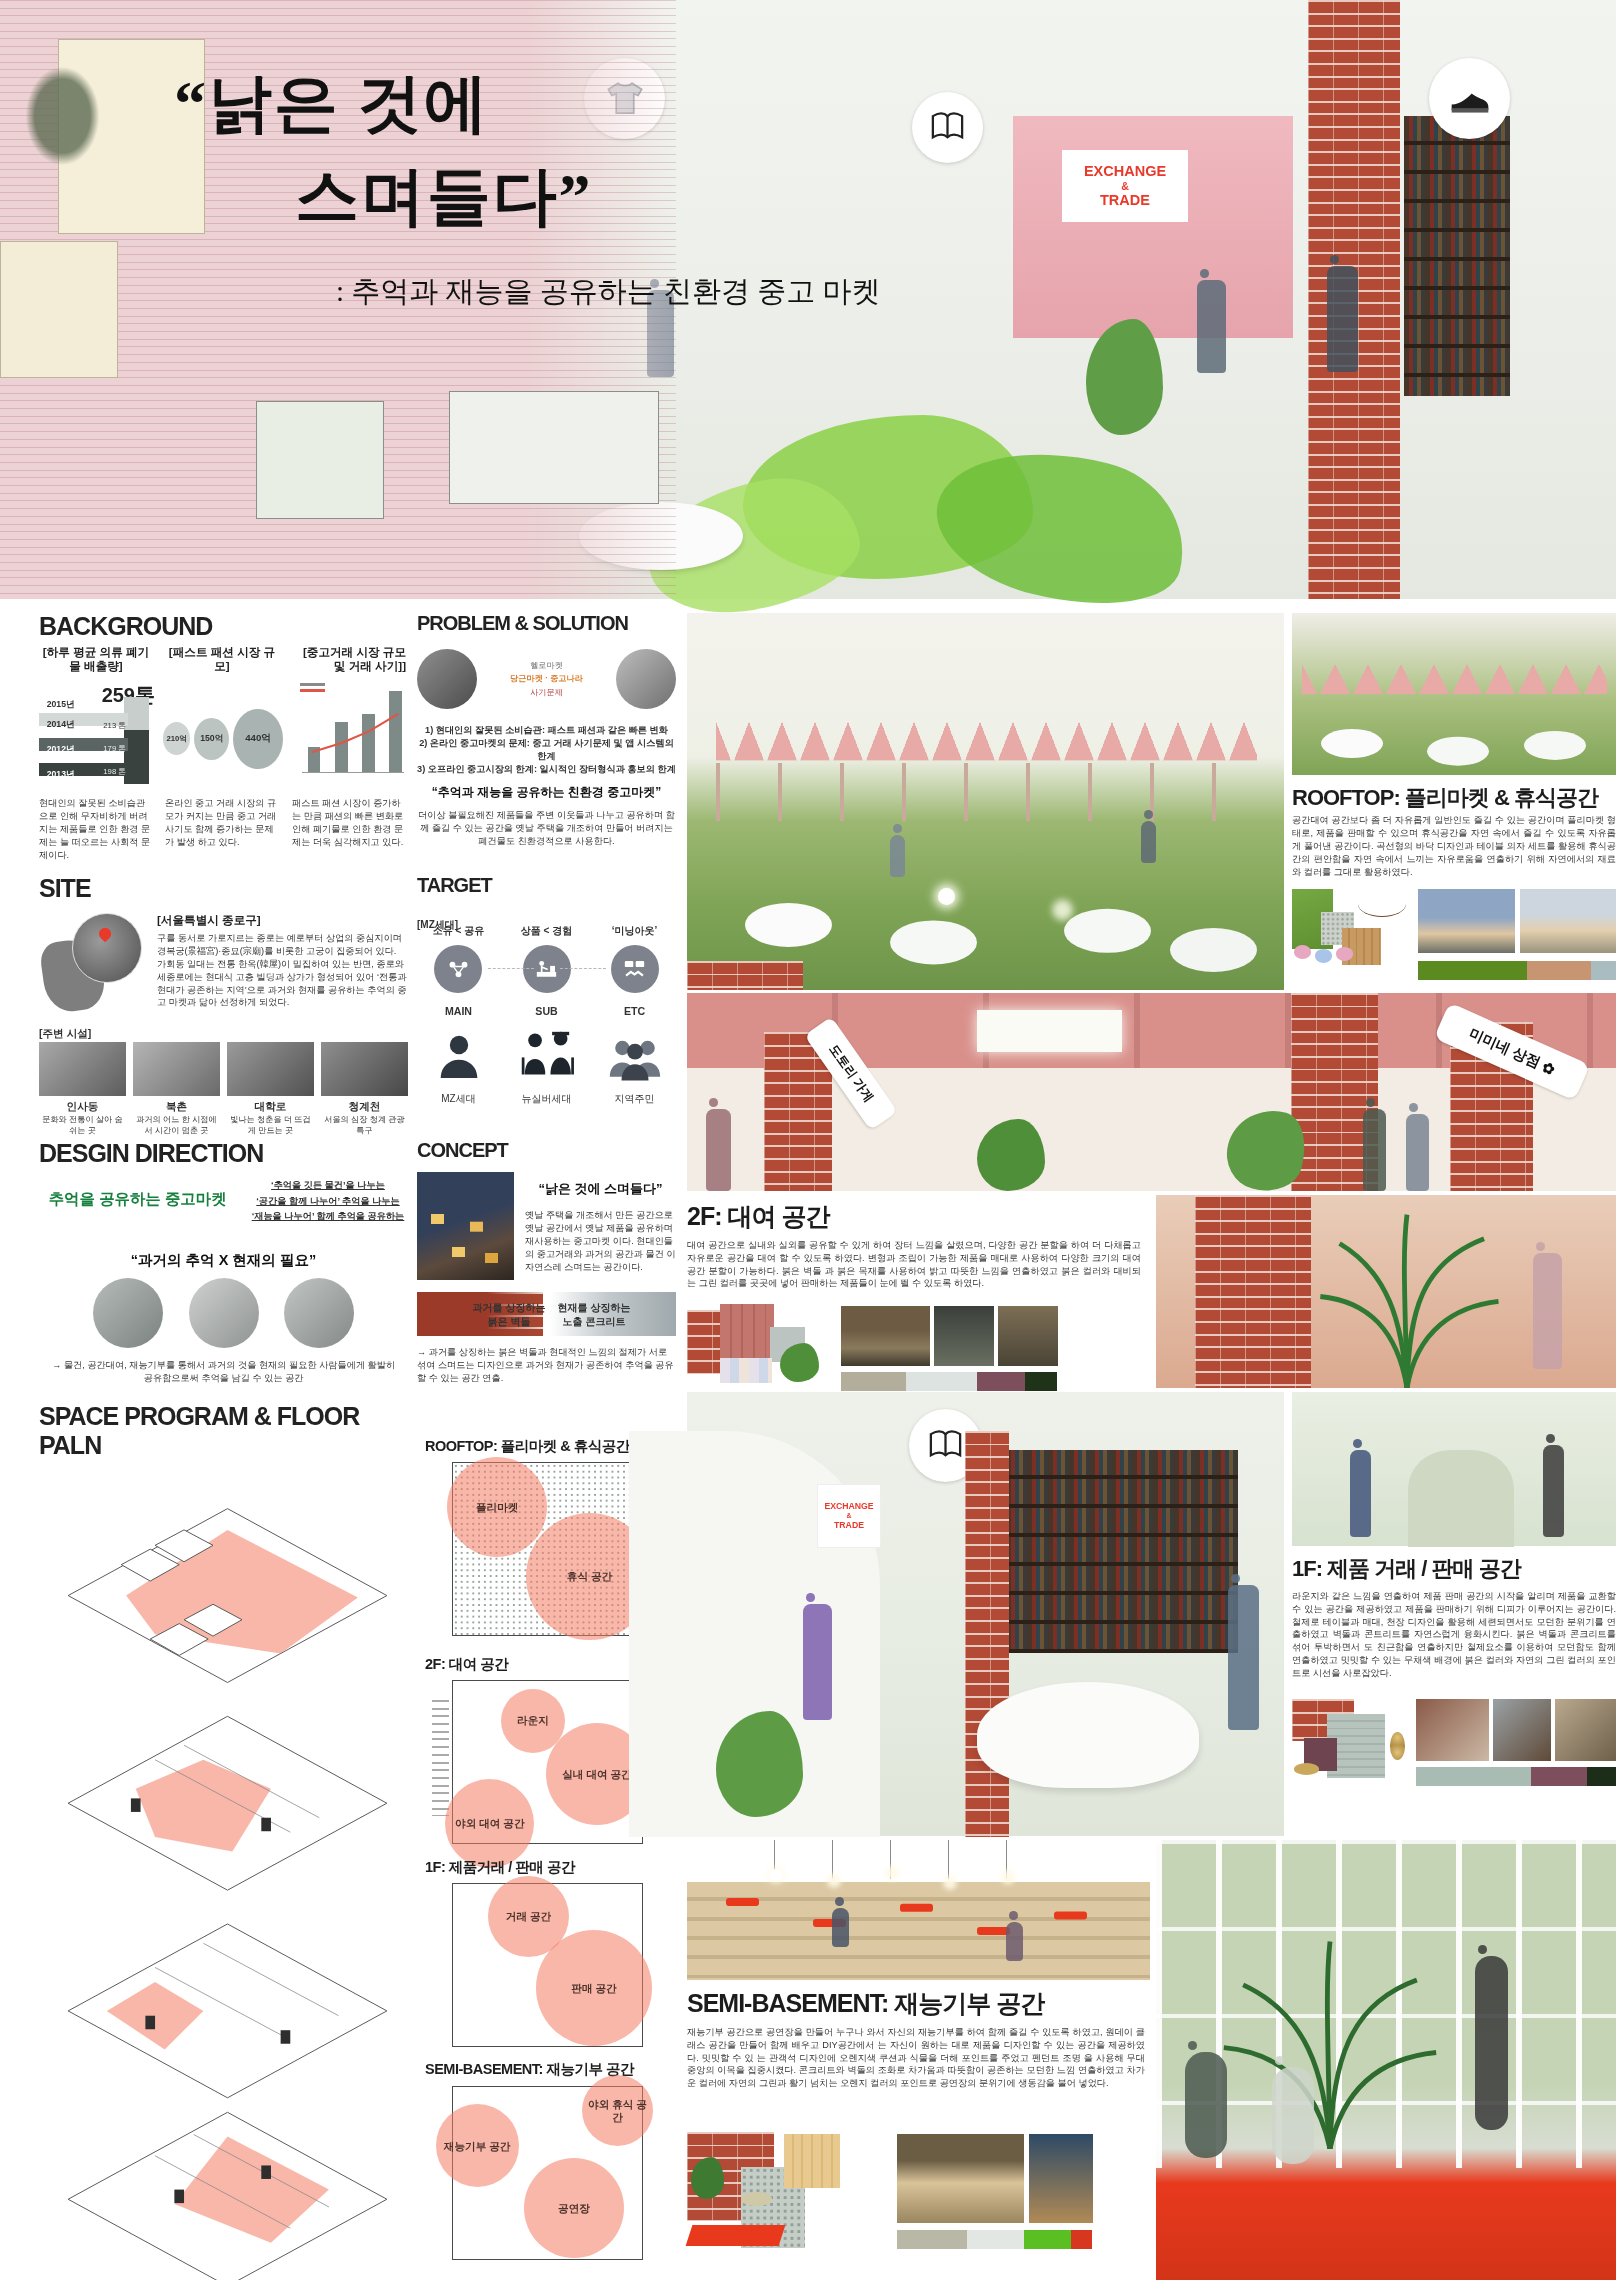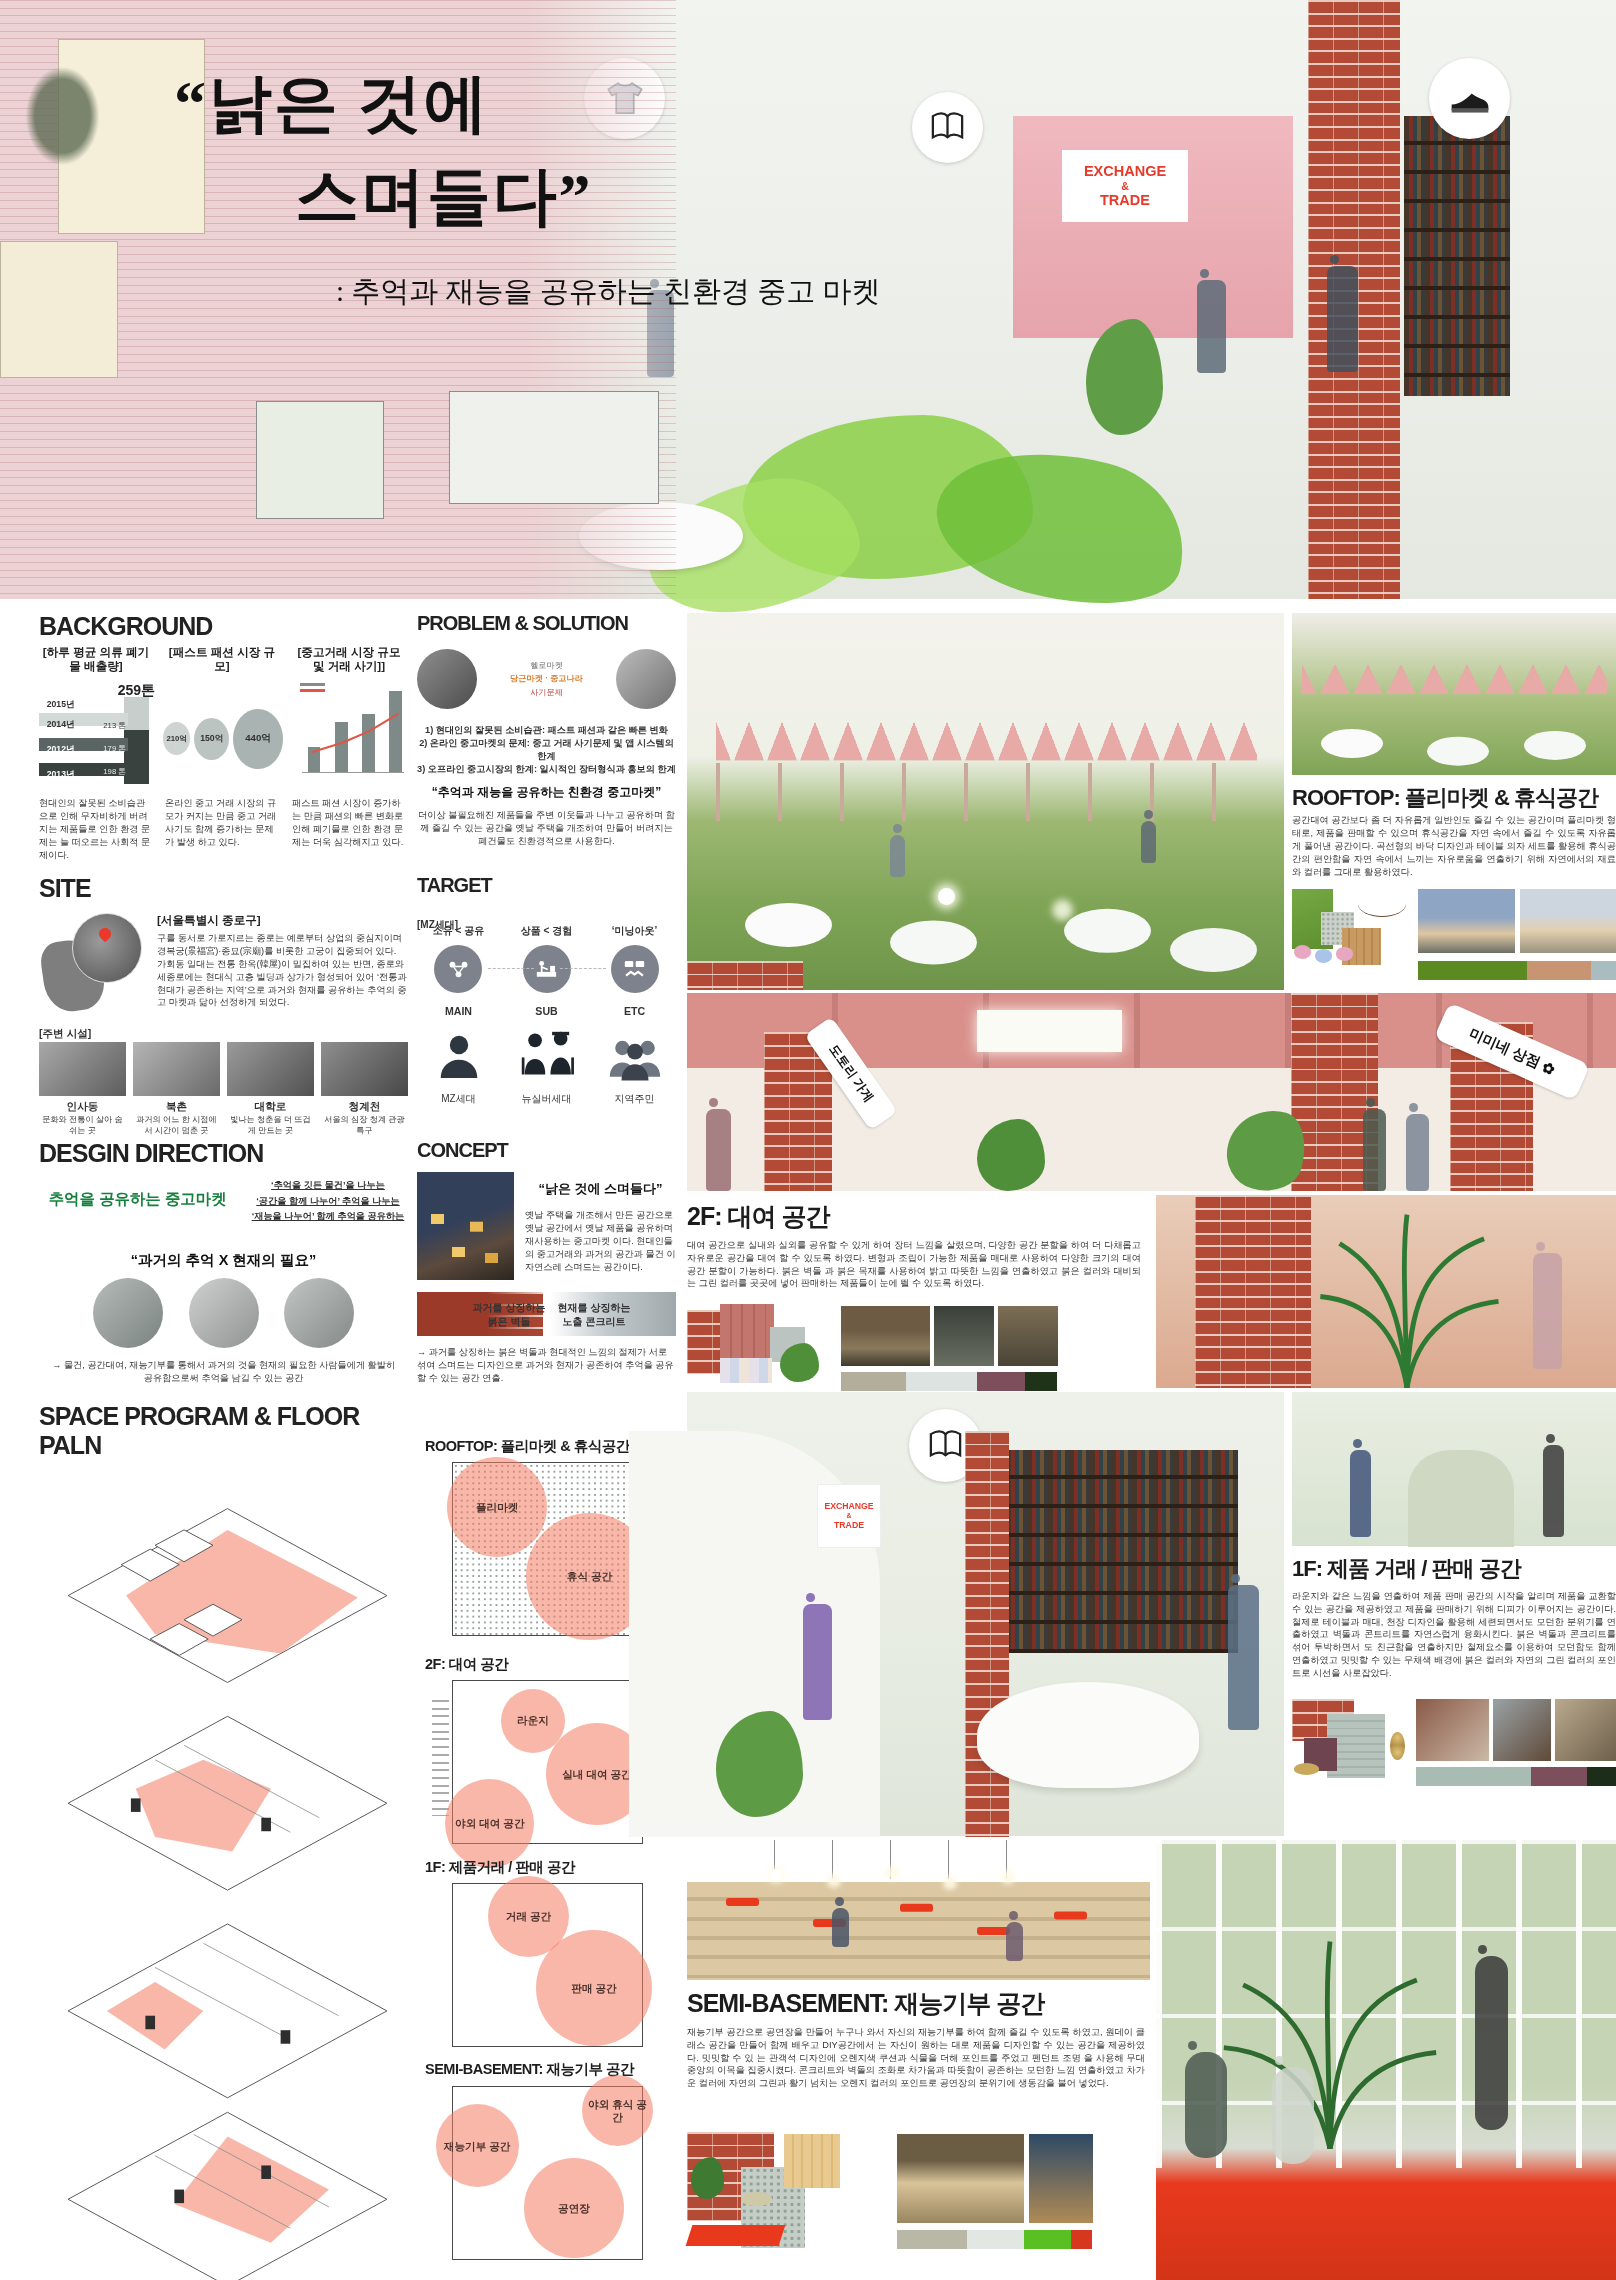--- a/index.html
+++ b/index.html
@@ -98,24 +98,24 @@
       <div style="font-size:64px;font-weight:bold;letter-spacing:1.9px;">“낡은 것에</div>
       <div style="font-size:64px;font-weight:bold;letter-spacing:1.9px;margin:5.8px 0 0 121px;">스며들다”</div>
     </div>
     <div class="abs" style="left:336px;top:272px;width:599px;font-family:'Liberation Serif',serif;font-size:29px;color:#111;">: 추억과 재능을 공유하는 친환경 중고 마켓</div>
   </div>
 
   <div class="abs" style="left:39px;top:612px;width:369px;height:253px;">
     <div class="sec-h">BACKGROUND</div>
     <div class="abs bracket" style="left:0;top:33px;width:114px;">[하루 평균 의류 폐기물 배출량]</div>
     <div class="abs bracket" style="left:126px;top:33px;width:114px;">[패스트 패션 시장 규모]</div>
-    <div class="abs bracket" style="left:253px;top:33px;width:114px;">[중고거래 시장 규모 및 거래 사기]]</div>
+    <div class="abs bracket" style="left:253px;top:33px;width:114px;text-align:right;">[중고거래 시장 규모 및 거래 사기]]</div>
 
     <div class="abs" style="left:0;top:70px;width:116px;height:106px;">
-      <div class="abs" style="right:0;top:0;font-weight:bold;font-size:14px;color:#222;">259톤</div>
+      <div class="abs" style="right:0;top:0;font-weight:bold;font-size:20px;color:#222;">259톤</div>
       <div class="abs" style="right:5.8px;top:15.4px;width:25px;height:87px;background:linear-gradient(180deg,#c7cecc 0 38%,#39423f 38% 100%);"></div>
       <div class="abs" style="left:7.7px;top:17.4px;font-size:8.7px;font-weight:bold;">2015년</div>
       <div class="abs" style="left:0;top:31px;width:89px;height:12.6px;background:#d3d9d7;"><span style="font-size:8.7px;font-weight:bold;margin-left:7.7px;">2014년</span></div>
       <div class="abs" style="left:0;top:56px;width:89px;height:12.6px;background:#5a6462;color:#fff;"><span style="font-size:8.7px;font-weight:bold;margin-left:7.7px;color:#fff;">2012년</span></div>
       <div class="abs" style="left:0;top:81px;width:89px;height:12.6px;background:#39423f;"><span style="font-size:8.7px;font-weight:bold;margin-left:7.7px;color:#fff;">2013년</span></div>
       <div class="abs" style="right:29px;top:39px;font-size:7.7px;">213 톤</div>
       <div class="abs" style="right:29px;top:62px;font-size:7.7px;color:#eee;">179 톤</div>
       <div class="abs" style="right:29px;top:85px;font-size:7.7px;color:#eee;text-align:center;">198 톤</div>
     </div>
 

